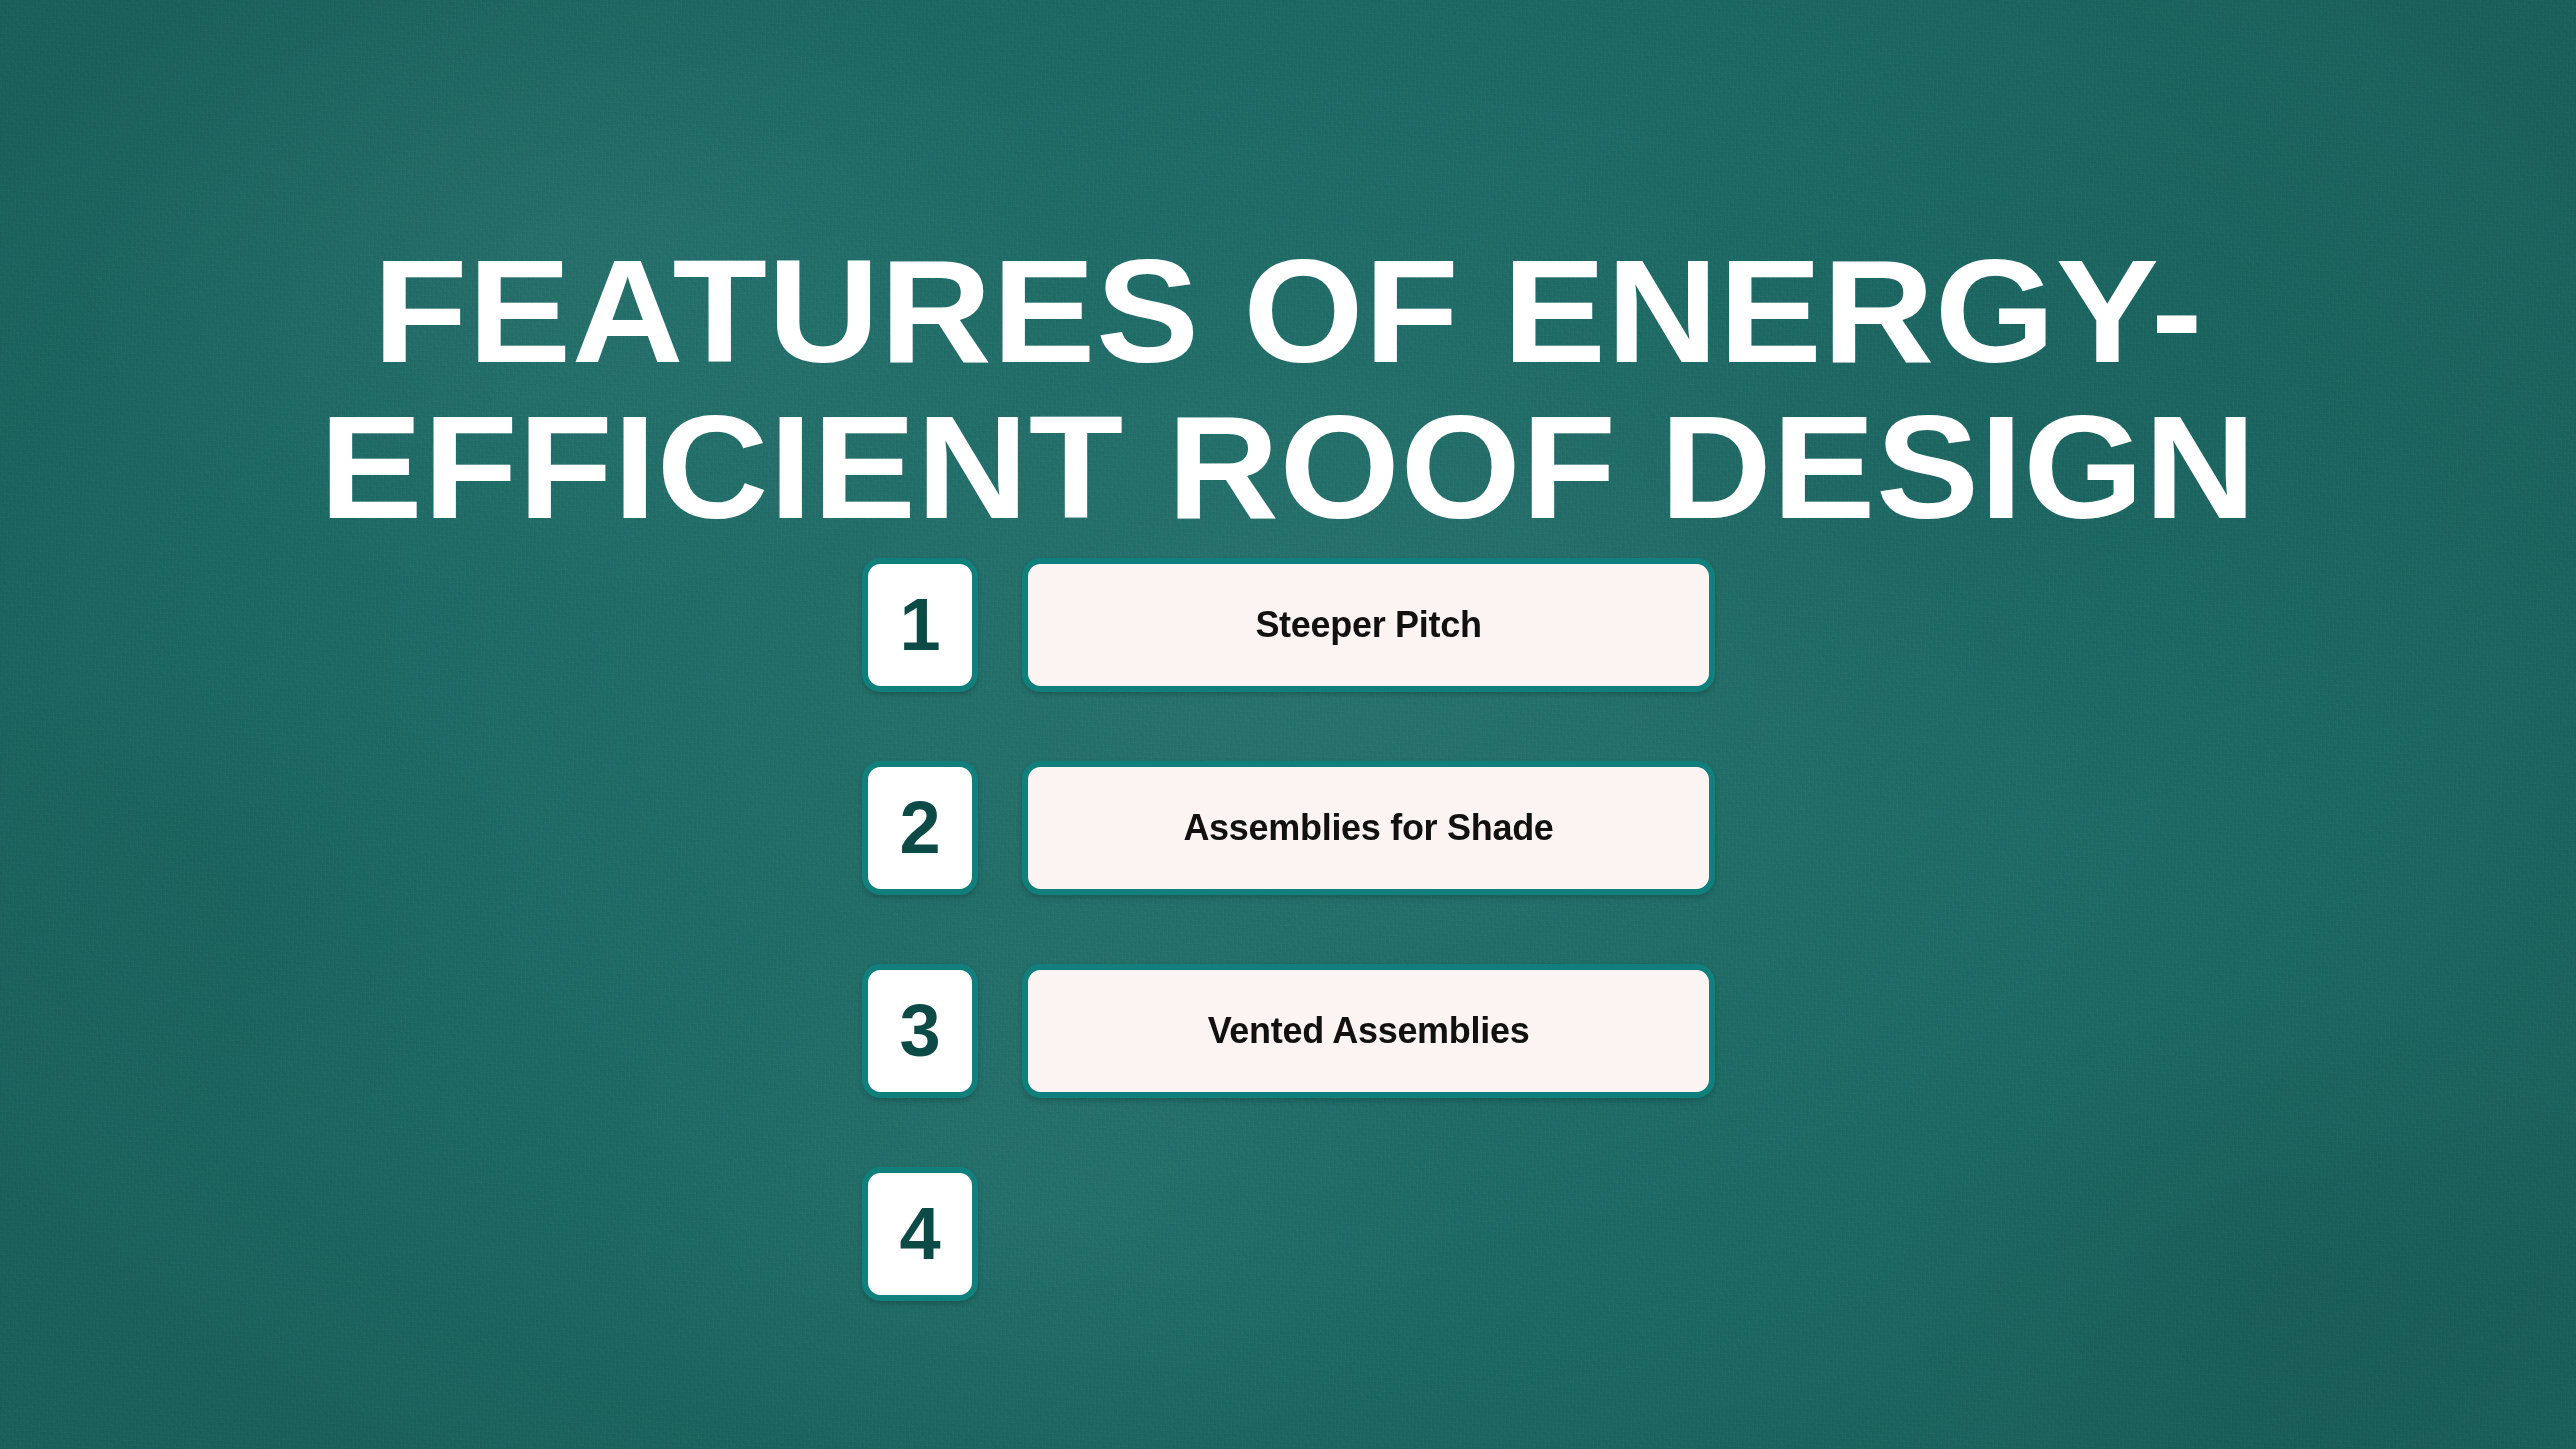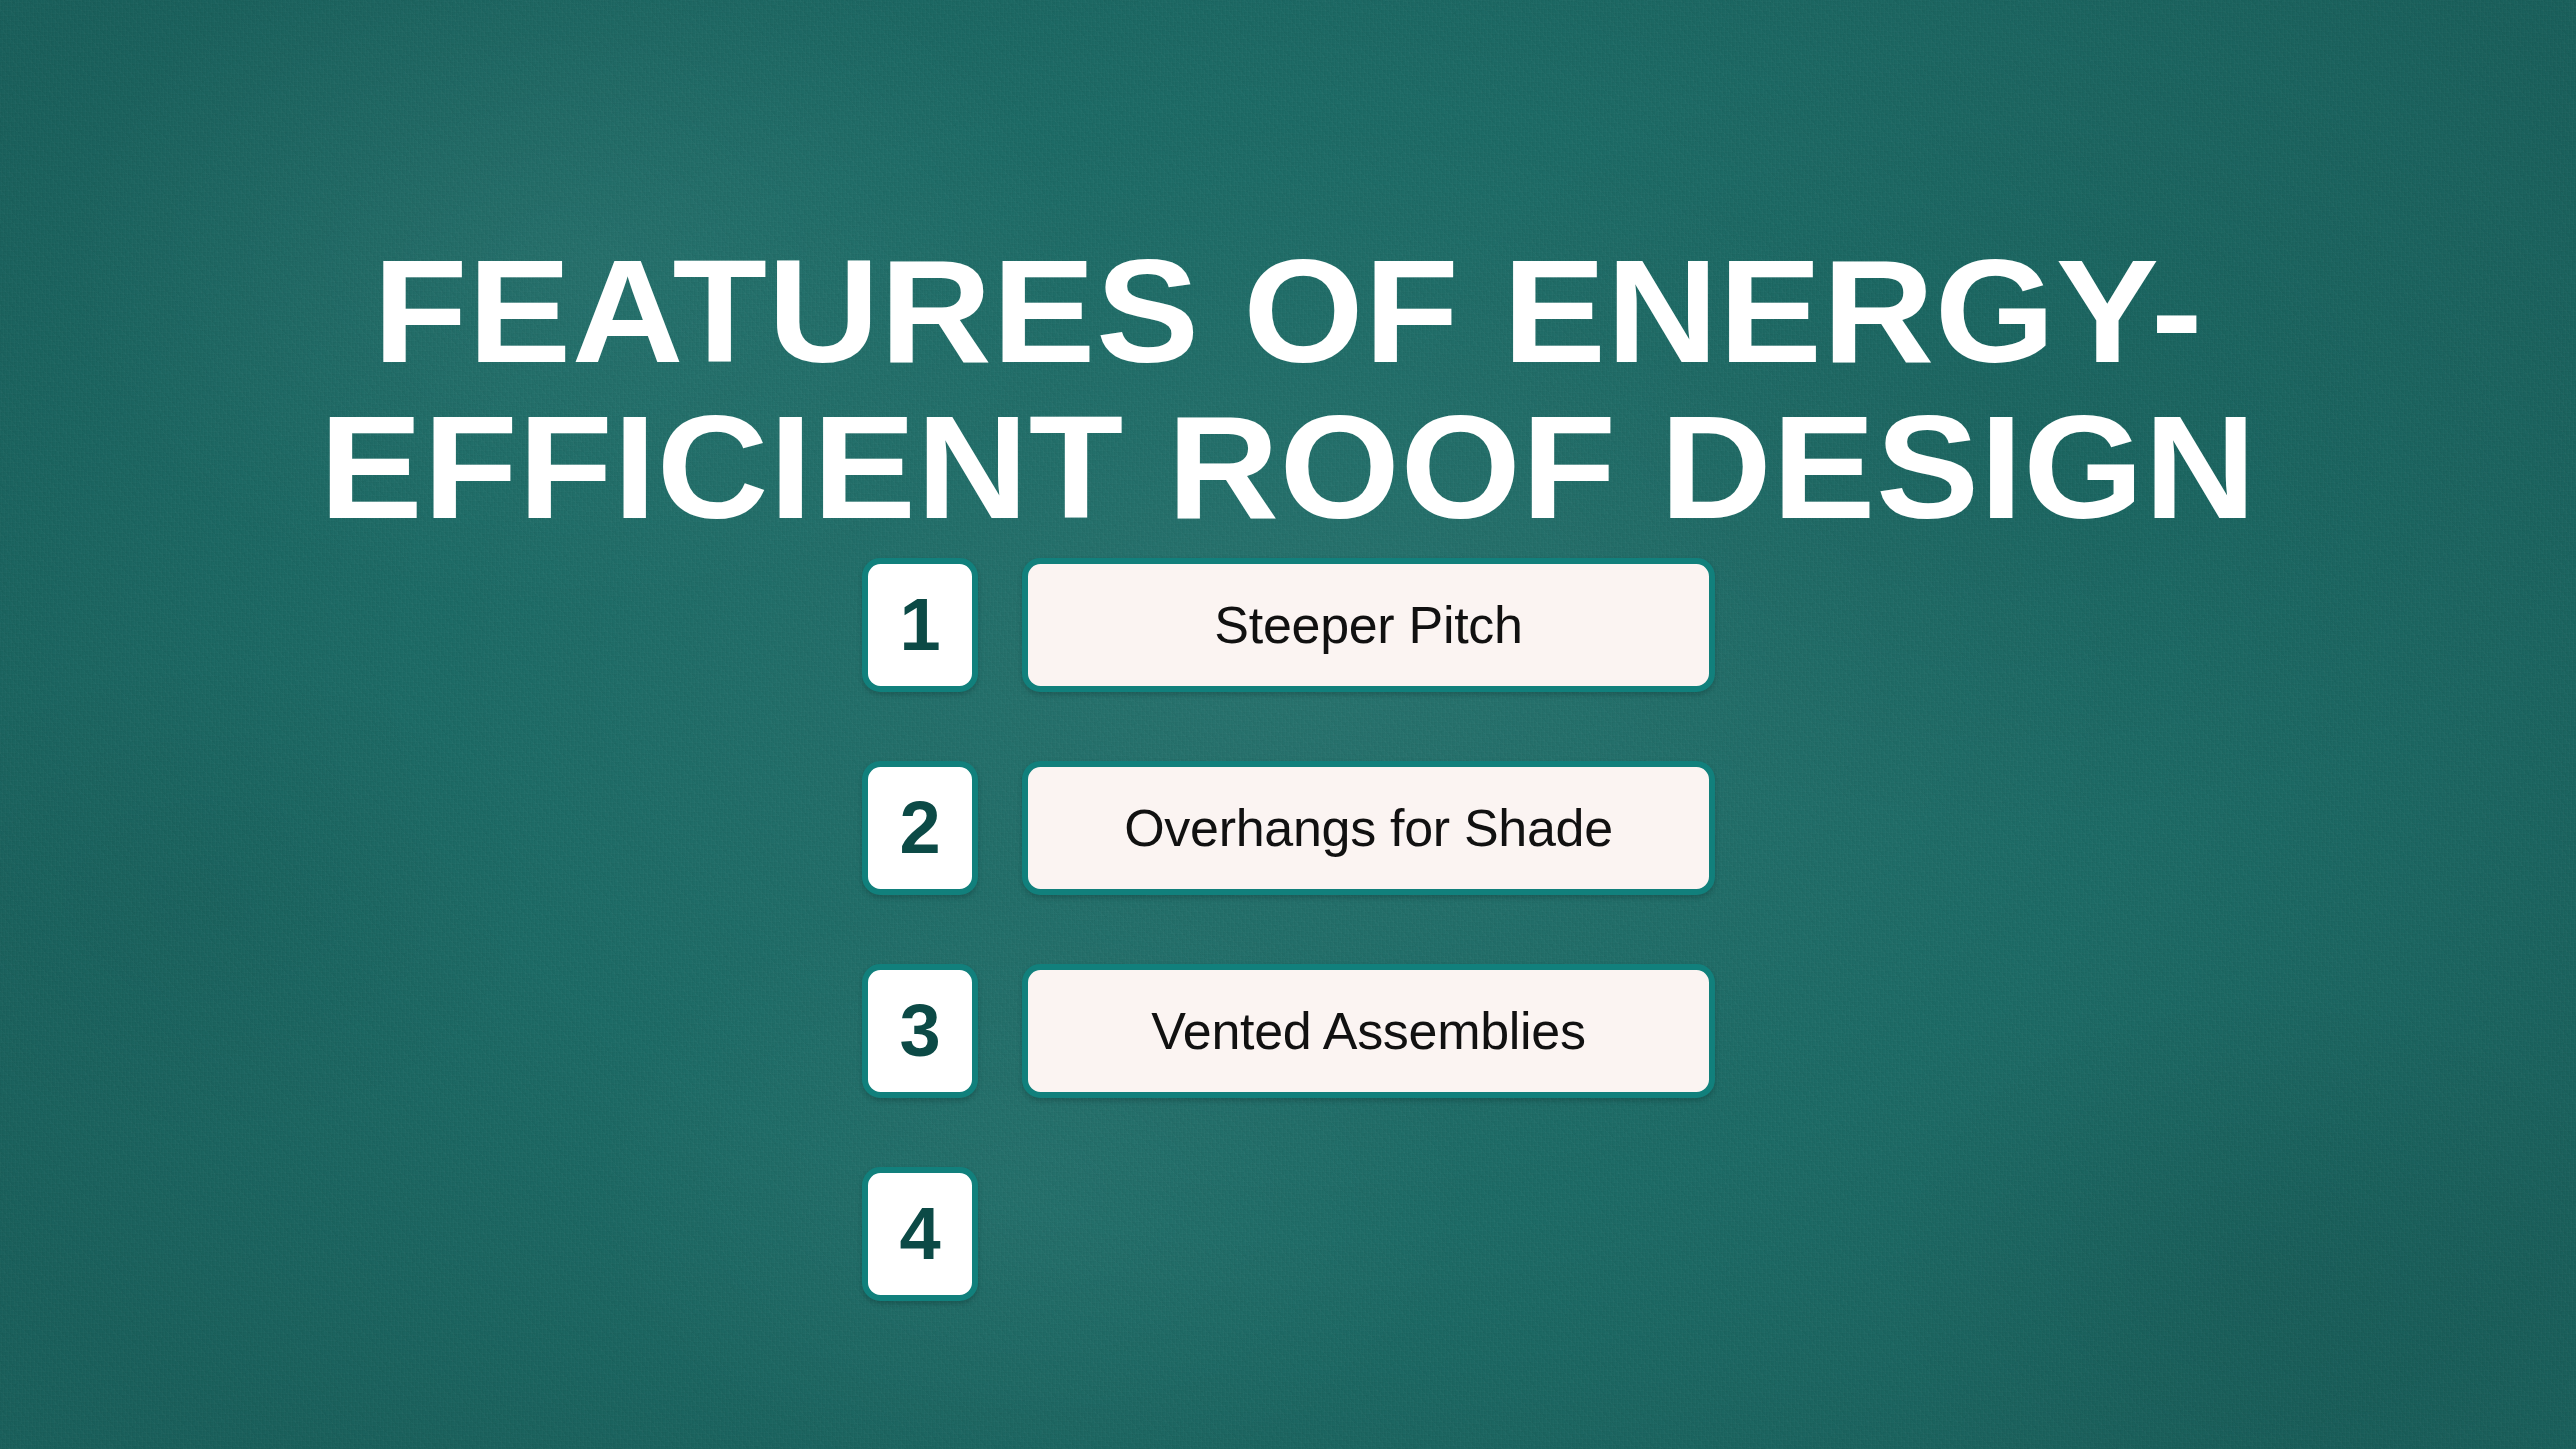--- a/index.html
+++ b/index.html
@@ -111,22 +111,22 @@
     border: 6.5px solid #11807c;
     border-radius: 18.4px;
     display: flex;
     align-items: center;
     justify-content: center;
     box-shadow: 0 2.8px 5.5px rgba(0,0,0,0.18);
   }
   .label-text {
     color: #111111;
     font-family: "Liberation Sans", sans-serif;
-    font-size: 52px;
-    font-weight: normal;
+    font-size: 36px;
+    font-weight: bold;
     line-height: 1;
     letter-spacing: -0.3px;
     white-space: nowrap;
   }
 </style>
 </head>
 <body>
 
 <div id="slide">
 
@@ -147,21 +147,21 @@
       <div class="label-box">
         <span class="label-text">Steeper Pitch</span>
       </div>
     </div>
 
     <div class="row">
       <div class="num-box">
         <span class="num-text">2</span>
       </div>
       <div class="label-box">
-        <span class="label-text">Overhangs for Shade</span>
+        <span class="label-text">Assemblies for Shade</span>
       </div>
     </div>
 
     <div class="row">
       <div class="num-box">
         <span class="num-text">3</span>
       </div>
       <div class="label-box">
         <span class="label-text">Vented Assemblies</span>
       </div>

